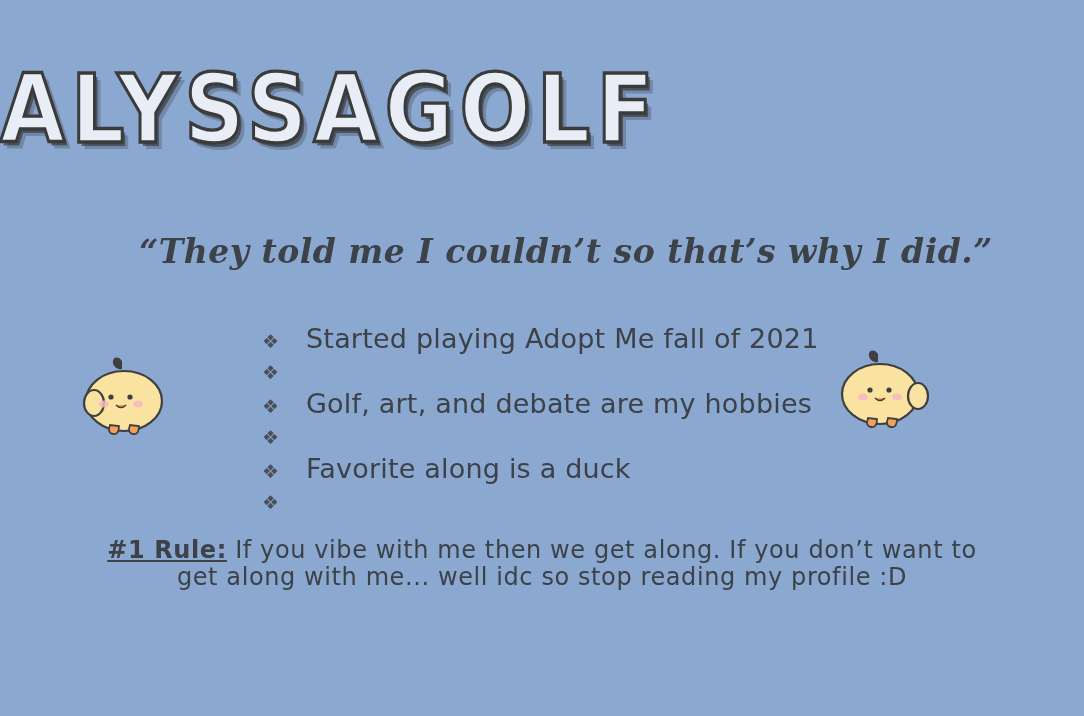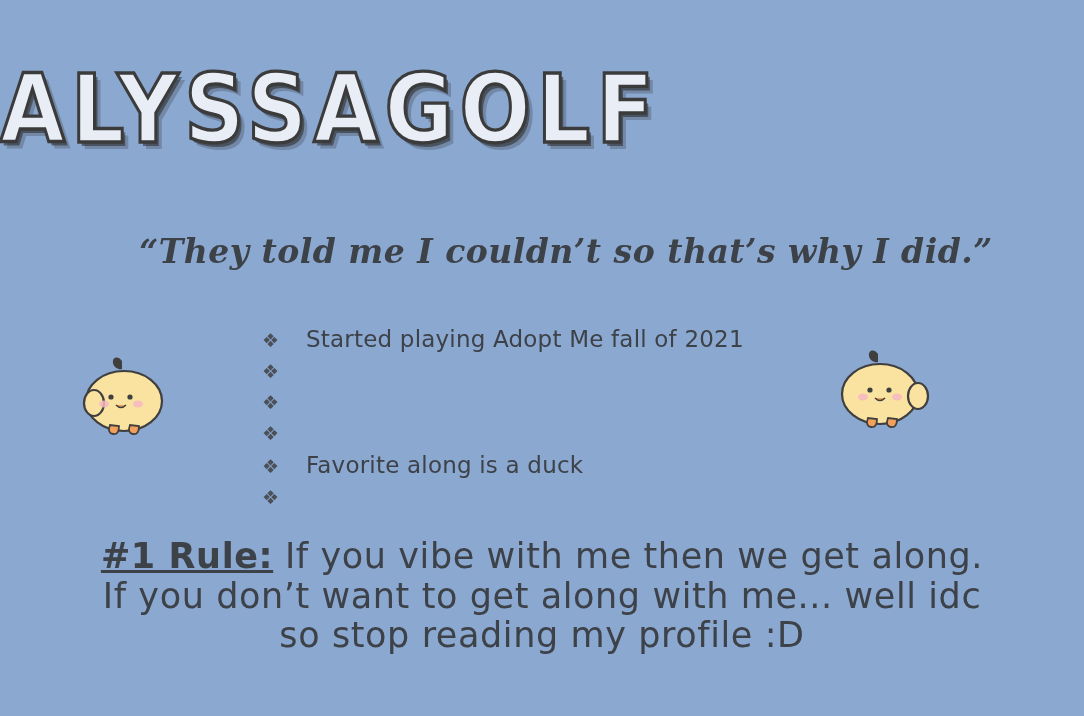--- a/index.html
+++ b/index.html
@@ -74,35 +74,35 @@
   }
   .bullet-mark {
     width: 44px;
     flex: 0 0 44px;
     color: #4a4f58;
     font-size: 19px;
     line-height: 28px;
   }
   .bullet-text {
     font-family: "DejaVu Sans", sans-serif;
-    font-size: 23px;
+    font-size: 27px;
     color: #3d4148;
     line-height: 28px;
     letter-spacing: 0.2px;
   }
 
   
   .rule {
     position: absolute;
     top: 537px;
     left: 95px;
     width: 894px;
     text-align: center;
     font-family: "DejaVu Sans", sans-serif;
-    font-size: 35px;
+    font-size: 24px;
     color: #3d4148;
     line-height: 1.13;
     letter-spacing: 0.6px;
   }
   .rule-label {
     font-weight: bold;
     text-decoration: underline;
   }
 
   
@@ -158,20 +158,21 @@
   <div class="bullets">
     <div class="bullet-row">
       <span class="bullet-mark">❖</span>
       <span class="bullet-text">Started playing Adopt Me fall of 2021</span>
     </div>
     <div class="bullet-row">
       <span class="bullet-mark">❖</span>
     </div>
     <div class="bullet-row">
       <span class="bullet-mark">❖</span>
+      <span class="bullet-text">Golf, art, and debate are my hobbies</span>
     </div>
     <div class="bullet-row">
       <span class="bullet-mark">❖</span>
     </div>
     <div class="bullet-row">
       <span class="bullet-mark">❖</span>
       <span class="bullet-text">Favorite along is a duck</span>
     </div>
     <div class="bullet-row">
       <span class="bullet-mark">❖</span>

